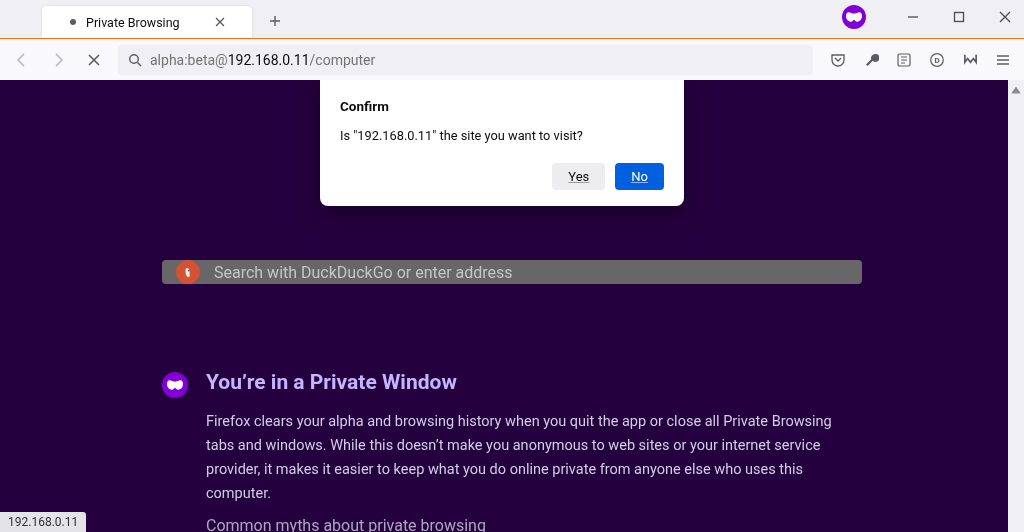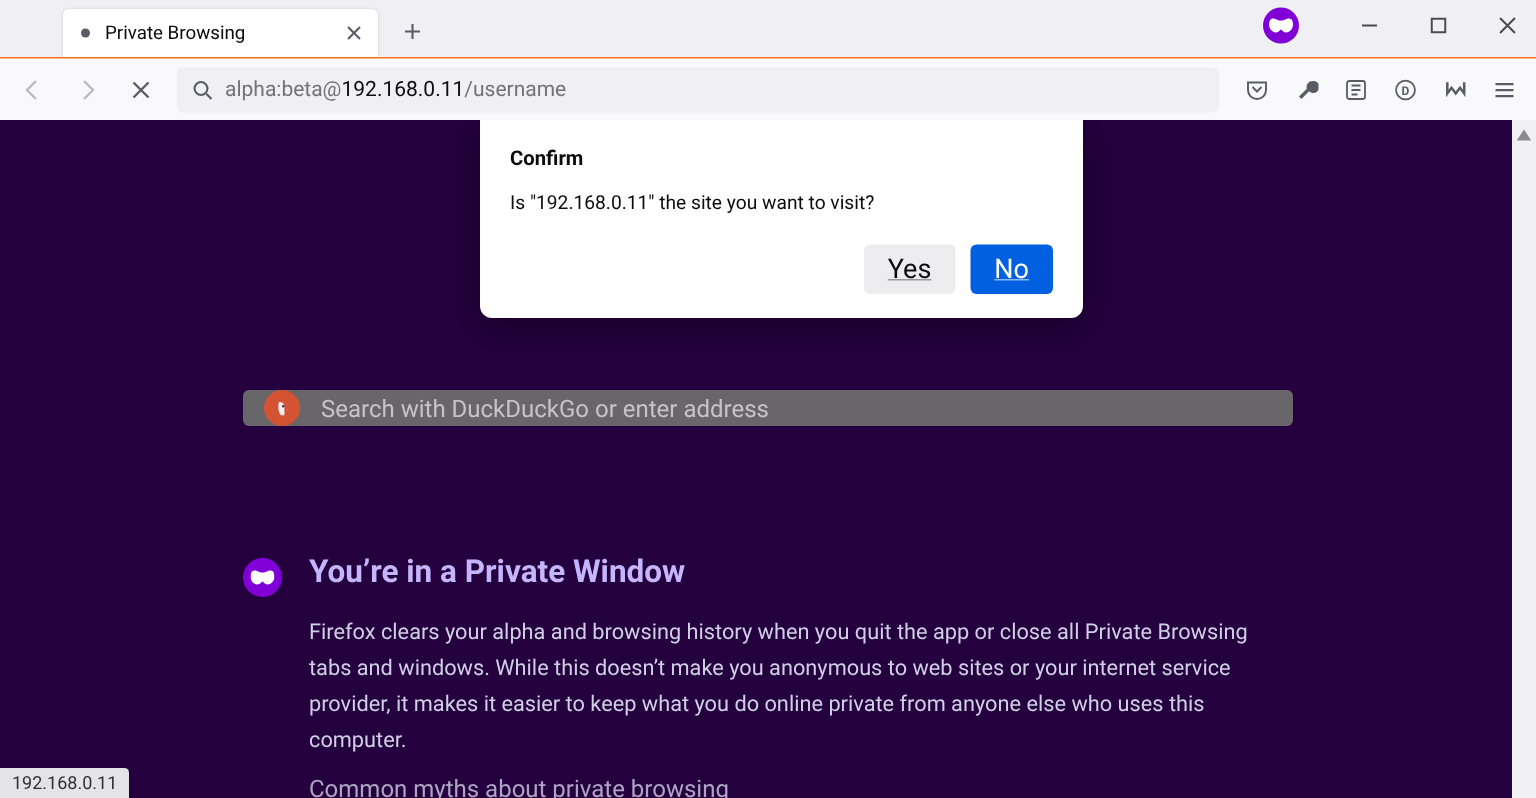--- a/index.html
+++ b/index.html
@@ -1,20 +1,20 @@
 <!DOCTYPE html>
 <html><head>
 <meta charset="utf-8">
 <style>
   * { box-sizing: border-box; margin: 0; padding: 0; font-family: -apple-system, BlinkMacSystemFont, "Segoe UI", Roboto, Helvetica, Arial, sans-serif; }
   html, body { width: 1024px; height: 532px; overflow: hidden; background: #f0f0f4; }
   .chrome { display: flex; flex-direction: column; height: 100%; }
   
   .titlebar { height: 38px; background: #f0f0f4; display: flex; align-items: flex-start; position: relative; }
-  .tab { margin-left: 42px; margin-top: 6px; height: 32px; width: 210px; background: #fff; border-radius: 4px 4px 0 0; display: flex; align-items: center; padding: 0 8px; font-size: 12.5px; color: #0c0c0d; box-shadow: 0 0 2px rgba(0,0,0,.15); }
+  .tab { margin-left: 42px; margin-top: 6px; height: 32px; width: 210px; background: #fff; border-radius: 4px 4px 0 0; display: flex; align-items: center; padding: 0 24px; font-size: 12.5px; color: #0c0c0d; box-shadow: 0 0 2px rgba(0,0,0,.15); }
   .tab-dot { width: 6px; height: 6px; border-radius: 50%; background: #5b5b66; margin-right: 10px; margin-left:4px;}
   .tab-title { flex: 1; white-space: nowrap; overflow: hidden; text-overflow: ellipsis; }
   .tab-close { width:16px;height:16px;display:flex;align-items:center;justify-content:center;color:#5b5b66;font-size:14px;}
   .newtab-btn { width: 30px; height: 30px; margin-left: 8px; margin-top: 6px; display:flex;align-items:center;justify-content:center;color:#5b5b66;font-size:18px;}
   .win-controls { position:absolute; right:6px; top:4px; display:flex; align-items:center; gap:20px; }
   .pb-badge { width:24px;height:24px;border-radius:50%;background:#8000d7;display:flex;align-items:center;justify-content:center; margin-right:14px;}
   .pb-badge svg{width:16px;height:10px;fill:#fff;}
   .win-btn { width:26px;height:26px;display:flex;align-items:center;justify-content:center;color:#4a4a4f;}
   
   .navbar { height: 42px; background:#f9f9fb; display:flex; align-items:center; padding: 0 6px; gap:4px; border-top:1px solid #f97316;}
@@ -36,26 +36,26 @@
   .ddg-ph{ color:#cfcfcf; font-size:16px;}
   .pb-info{ margin-top:86px; width:700px; display:flex; gap:18px; align-items:flex-start;}
   .pb-mask{ width:26px;height:26px;border-radius:50%;background:#8000d7;display:flex;align-items:center;justify-content:center;flex-shrink:0;margin-top:2px;}
   .pb-mask svg{width:16px;height:10px;fill:#fff;}
   .pb-heading{font-size:21px;font-weight:700;color:#c4b5fd;margin-bottom:16px;}
   .pb-body{font-size:14.5px;line-height:1.65;color:#cfcfe5;}
   .pb-link{color:#cfcfe5;text-decoration:underline;opacity:0.8;margin-top:10px;display:inline-block;}
   .vscroll{position:absolute;right:0;top:0;bottom:0;width:16px;background:#f0f0f4;}
   .vscroll-thumb{position:absolute;right:2px;top:4px;width:12px;height:12px;}
   
-  .dialog{ position:absolute; left:320px; top:0; width:402px; background:#fff; border-radius:0 0 8px 8px; box-shadow:0 6px 24px rgba(0,0,0,.35); padding:18px 20px 16px 20px; z-index:50;}
+  .dialog{ position:absolute; left:320px; top:0; width:364px; background:#fff; border-radius:0 0 8px 8px; box-shadow:0 6px 24px rgba(0,0,0,.35); padding:18px 20px 16px 20px; z-index:50;}
   .dlg-title{font-size:13.5px;font-weight:700;color:#0c0c0d;margin-bottom:14px;}
   .dlg-body{font-size:12.8px;color:#0c0c0d;line-height:1.45;margin-bottom:14px;}
   .dlg-q{font-size:12.8px;color:#0c0c0d;margin-bottom:20px;}
   .dlg-btns{display:flex;justify-content:flex-end;gap:10px;}
-  .btn{padding:6px 16px;border-radius:4px;font-size:18px;cursor:pointer;border:none;}
+  .btn{padding:6px 16px;border-radius:4px;font-size:13px;cursor:pointer;border:none;}
   .btn-sec{background:#ededf0;color:#0c0c0d;}
   .btn-pri{background:#0060df;color:#fff;}
   .btn-lbl{text-decoration:underline;text-decoration-color:rgba(0,0,0,.35);}
   .btn-pri .btn-lbl{text-decoration-color:rgba(255,255,255,.55);}
   
   .statusbar{position:absolute;left:0;bottom:0;height:20px;background:#e3e3e8;color:#303034;font-size:12px;padding:2px 8px;display:flex;align-items:center;z-index:10;border-top-right-radius:3px;}
   svg{display:block;}
 </style>
 </head>
 <body>
@@ -119,21 +119,21 @@
     </div>
     <div class="urlbar">
       <span class="mag">
         <svg viewBox="0 0 14 14" width="14" height="14">
             <circle cx="6" cy="6" r="4.3" stroke="currentColor" stroke-width="1.4" fill="none"></circle>
             <path d="M9.5 9.5 L13 13" stroke="currentColor" stroke-width="1.4"></path>
           </svg>
       </span>
       <span class="url-text">alpha:beta@</span>
         <span class="url-host">192.168.0.11</span>
-        <span class="url-text">/username</span>
+        <span class="url-text">/computer</span>
     </div>
     <div class="toolbar-icons">
       <div class="tb-btn">
         <svg viewBox="0 0 16 16" width="16" height="16">
             <path d="M2 3h12v5a6 6 0 0 1-12 0z" fill="none" stroke="currentColor" stroke-width="1.3"></path>
             <path d="M5 6l3 3 3-3" fill="none" stroke="currentColor" stroke-width="1.3"></path>
           </svg>
       </div>
       <div class="tb-btn">
         <svg viewBox="0 0 16 16" width="16" height="16">

